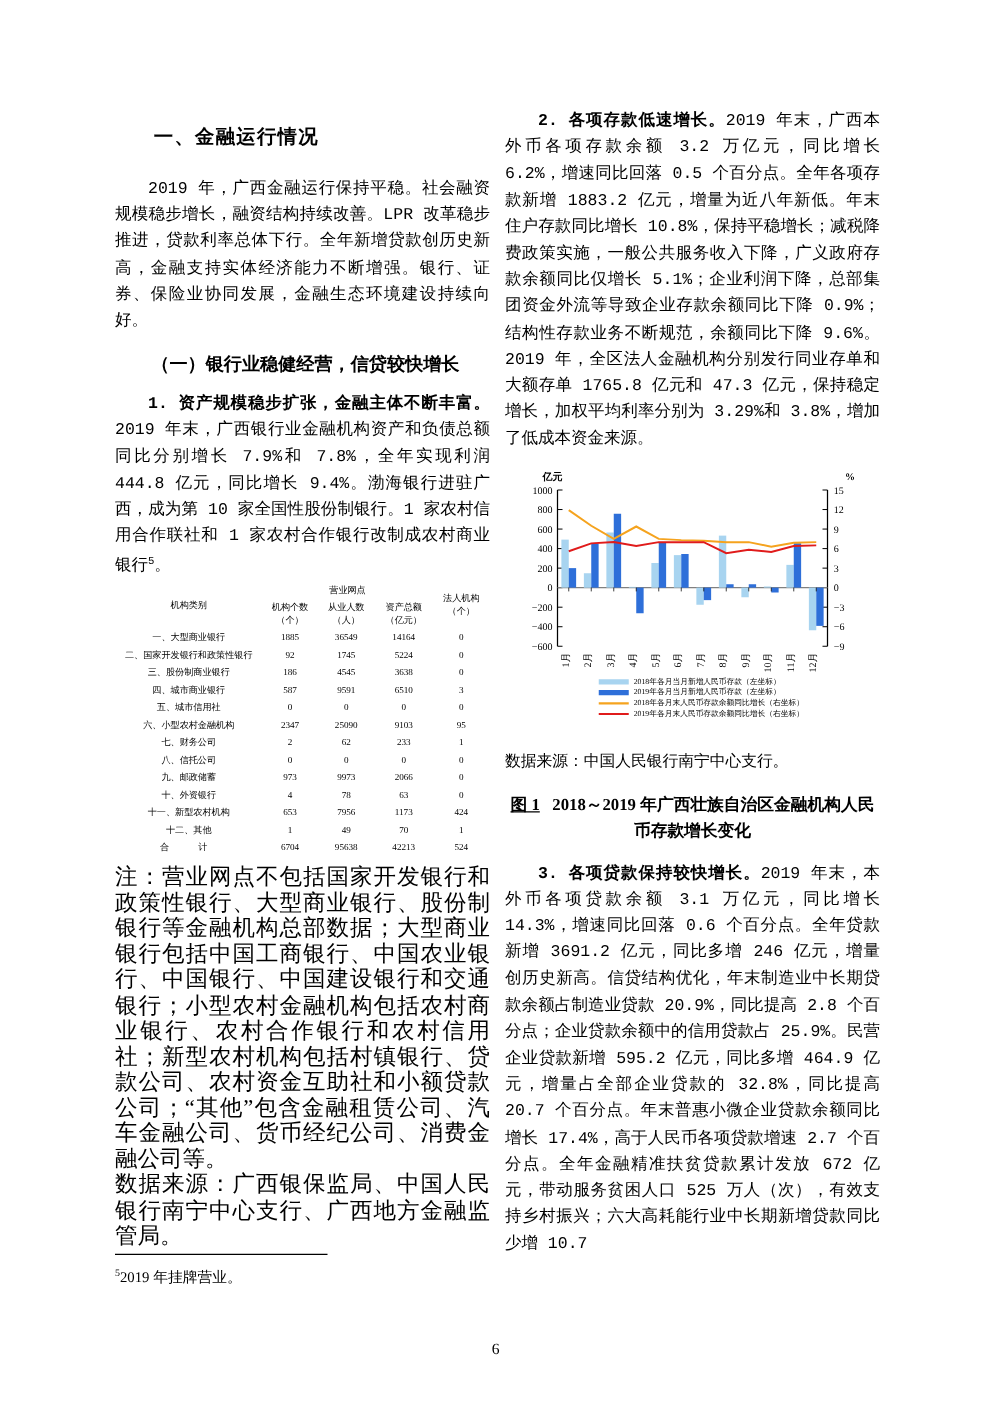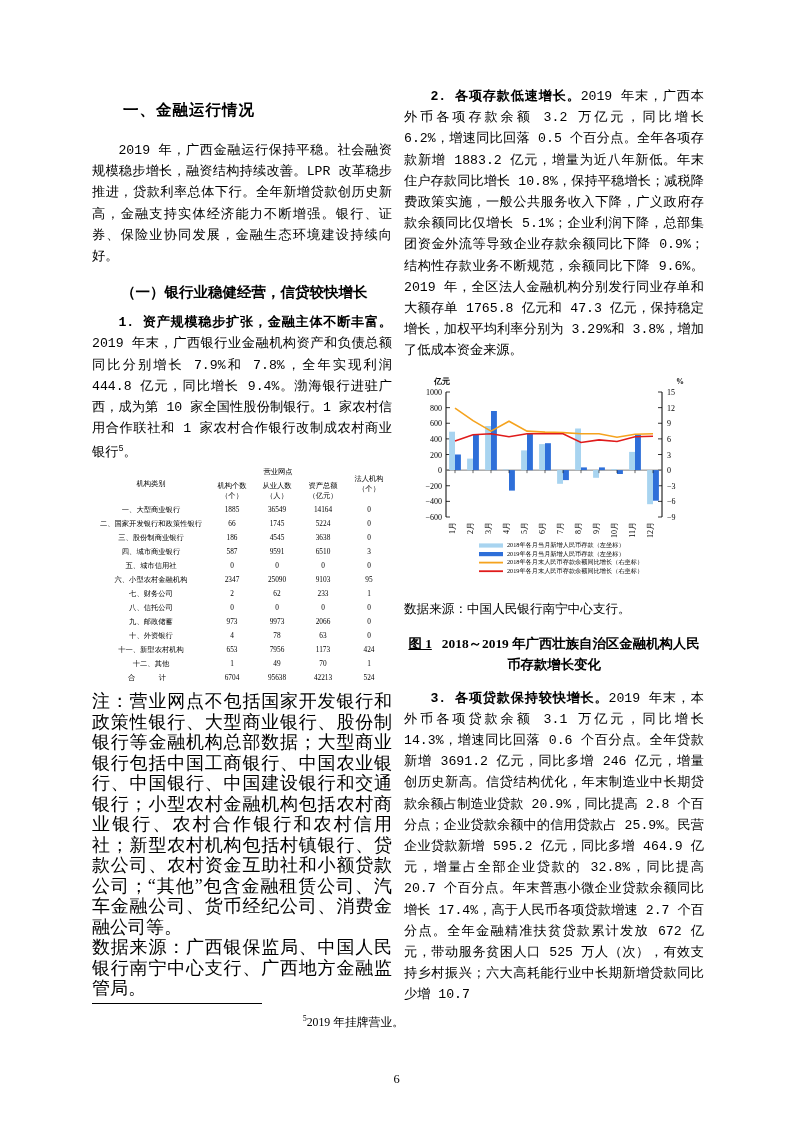--- a/index.html
+++ b/index.html
@@ -112,26 +112,25 @@
   
   .footnote-rule{
     position:absolute;
     left:92px;
     top:1003px;
     width:170px;
     border-top:0.9px solid #000;
   }
   .footnote{
     position:absolute;
-    left:104px;
+    left:92px;
     top:1010px;
     width:300px;
     font-size:11.8px;
     line-height:17px;
-    text-align:right;
   }
   .footnote sup{font-size:8px;vertical-align:super;}
   .pageno{
     position:absolute;
     left:0;top:1072px;
     width:793px;
     text-align:center;
     font-size:12.5px;
   }
   sup.fnref{font-size:8.5px;vertical-align:super;}
@@ -187,21 +186,21 @@
       <tbody id="fin-body">
           <tr class="tr-top">
             <td class="cat-cell">一、大型商业银行</td>
             <td class="vline">1885</td>
             <td>36549</td>
             <td>14164</td>
             <td class="vline">0</td>
           </tr>
           <tr>
             <td class="cat-cell">二、国家开发银行和政策性银行</td>
-            <td class="vline">66</td>
+            <td class="vline">92</td>
             <td>1745</td>
             <td>5224</td>
             <td class="vline">0</td>
           </tr>
           <tr>
             <td class="cat-cell">三、股份制商业银行</td>
             <td class="vline">186</td>
             <td>4545</td>
             <td>3638</td>
             <td class="vline">0</td>

